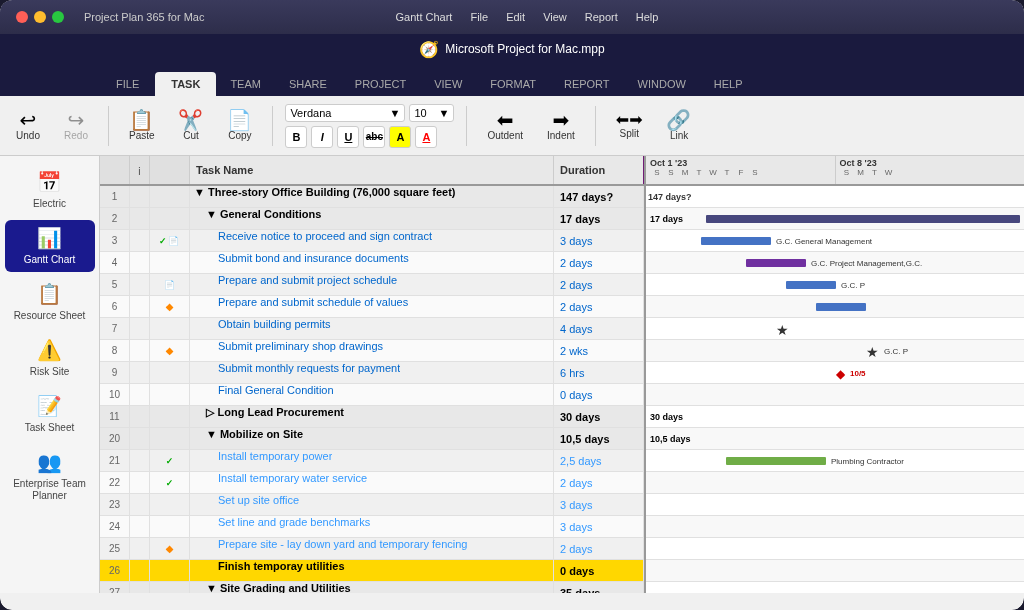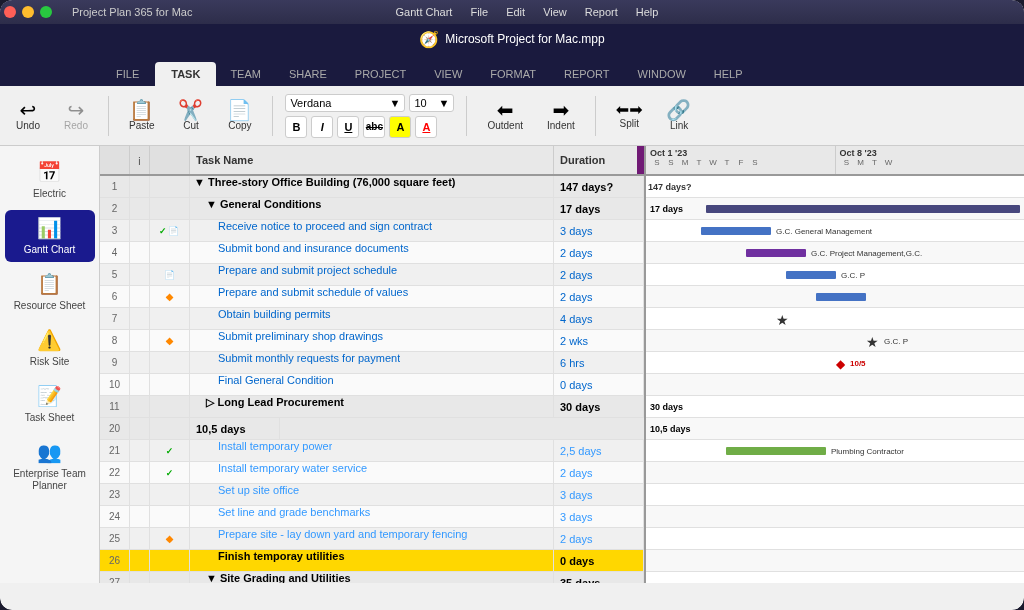--- a/index.html
+++ b/index.html
@@ -1,21 +1,21 @@
 <!DOCTYPE html>
 <html><head>
   <meta charset="utf-8">
   <style>
     * { margin: 0; padding: 0; box-sizing: border-box; }
     body { font-family: -apple-system, BlinkMacSystemFont, 'Helvetica Neue', Arial, sans-serif; background: #1a1a2e; width: 1024px; height: 610px; overflow: hidden; border-radius: 12px; }
 
     .mac-window { width: 1024px; height: 610px; background: #f0f0f0; border-radius: 12px; overflow: hidden; box-shadow: 0 20px 60px rgba(0,0,0,0.5); }
 
     
-    .title-bar { background: linear-gradient(180deg, #3a3a5c 0%, #2d2d4a 100%); height: 24px; display: flex; align-items: center; padding: 0 4px; position: relative; }
+    .title-bar { background: linear-gradient(180deg, #3a3a5c 0%, #2d2d4a 100%); height: 34px; display: flex; align-items: center; padding: 0 16px; position: relative; }
     .traffic-lights { display: flex; gap: 6px; }
     .traffic-light { width: 12px; height: 12px; border-radius: 50%; }
     .tl-red { background: #ff5f57; }
     .tl-yellow { background: #ffbd2e; }
     .tl-green { background: #28c840; }
     .title-bar-center { position: absolute; left: 50%; transform: translateX(-50%); display: flex; align-items: center; gap: 6px; color: white; font-size: 11px; }
     .app-title { color: #ccc; font-size: 11px; margin-left: 20px; }
 
     
     .window-title-bar { background: #1a1a3e; height: 30px; display: flex; align-items: center; justify-content: center; }
@@ -51,21 +51,21 @@
     .sidebar-label { font-size: 10px; color: #444; text-align: center; line-height: 1.2; }
 
     
     .content-area { flex: 1; display: flex; flex-direction: column; overflow: hidden; }
 
     
     .grid-header { display: flex; background: #e8e8e8; border-bottom: 2px solid #999; height: 30px; }
     .col-num { width: 30px; min-width: 30px; border-right: 1px solid #ccc; display: flex; align-items: center; justify-content: center; font-size: 10px; color: #666; background: #e0e0e0; }
     .col-flags { width: 40px; min-width: 40px; border-right: 1px solid #ccc; background: #e0e0e0; }
     .col-name { flex: 1; min-width: 300px; border-right: 1px solid #ccc; padding: 0 6px; display: flex; align-items: center; font-size: 11px; font-weight: 600; color: #333; }
-    .col-duration { width: 90px; min-width: 90px; border-right: 7px solid #701a75; padding: 0 6px; display: flex; align-items: center; font-size: 11px; font-weight: 600; color: #333; }
+    .col-duration { width: 90px; min-width: 90px; border-right: 1px solid #701a75; padding: 0 6px; display: flex; align-items: center; font-size: 11px; font-weight: 600; color: #333; }
 
     
     .grid-body { overflow-y: auto; flex: 1; }
     .grid-row { display: flex; border-bottom: 1px solid #e0e0e0; height: 22px; align-items: center; }
     .grid-row:nth-child(even) { background: #fafafa; }
 
     .cell-num { width: 30px; min-width: 30px; border-right: 1px solid #e0e0e0; display: flex; align-items: center; justify-content: center; font-size: 10px; color: #666; height: 100%; }
     .cell-info { width: 20px; min-width: 20px; border-right: 1px solid #e0e0e0; display: flex; align-items: center; justify-content: center; font-size: 9px; height: 100%; }
     .cell-flags { width: 40px; min-width: 40px; border-right: 1px solid #e0e0e0; display: flex; align-items: center; justify-content: center; gap: 2px; height: 100%; font-size: 9px; }
     .cell-name { flex: 1; min-width: 300px; border-right: 1px solid #e0e0e0; padding: 0 4px; display: flex; align-items: flex-start; font-size: 11px; height: 100%; overflow: hidden; white-space: nowrap; }
@@ -387,20 +387,23 @@
               </div>
               <div class="cell-duration">
                 <span class="summary-bold">30 days</span>
               </div>
             </div>
 
             <div class="grid-row" style="background:#e8e8e8;">
               <div class="cell-num">20</div>
               <div class="cell-info"></div>
               <div class="cell-flags"></div>
+              <div class="cell-name">
+                <span class="task-name-text summary-bold" style="padding-left:12px;">▼ Mobilize on Site</span>
+              </div>
               <div class="cell-duration">
                 <span class="summary-bold">10,5 days</span>
               </div>
             </div>
 
             <div class="grid-row">
               <div class="cell-num">21</div>
               <div class="cell-info"></div>
               <div class="cell-flags">
                 <span class="flag-check">✓</span>

